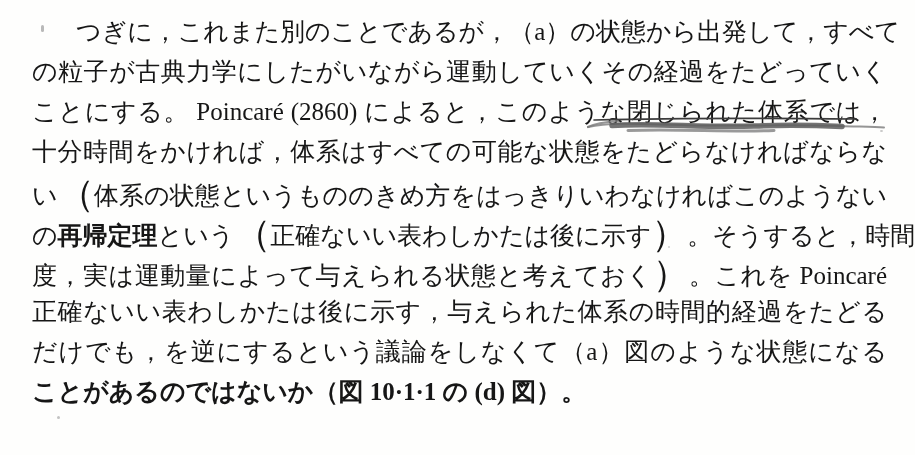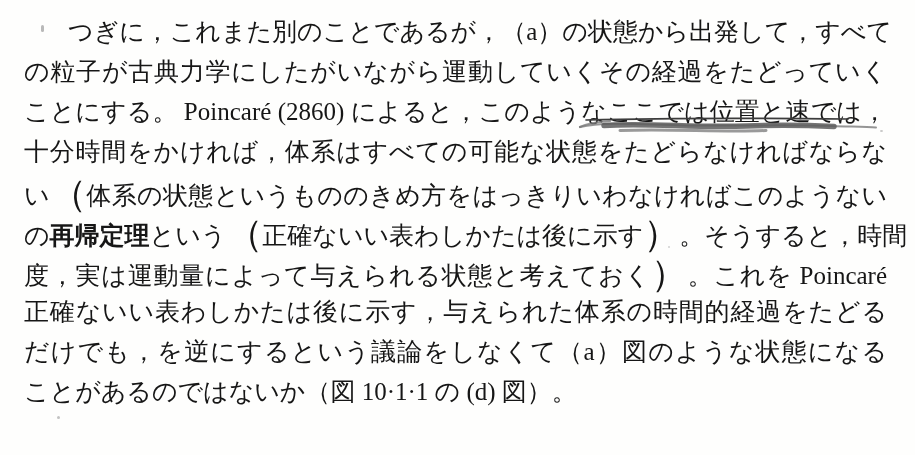--- a/index.html
+++ b/index.html
@@ -12,40 +12,41 @@
     height: 455px;
     overflow: hidden;
     position: relative;
   }
   .page {
     position: absolute;
     left: 0; top: 0;
     width: 915px;
     height: 455px;
     background: #fefefd;
-    padding: 12px 28px 0 24px;
+    padding: 12px 28px 0 32px;
     box-sizing: border-box;
     font-family: "Liberation Serif", "DejaVu Serif", serif;
     color: #161616;
   }
   .line {
     position: relative;
     height: 40px;
     line-height: 40px;
     font-size: 25px;
     letter-spacing: 0px;
     white-space: nowrap;
     text-align: justify;
     text-align-last: justify;
     text-justify: inter-character;
   }
   .line.indent { text-indent: 44px; }
   .line.no-justify {
     text-align: left;
     text-align-last: left;
+    font-weight: bold;
   }
   .seg { display: inline; }
   .bold { font-weight: 700; }
   .bigparen {
     font-size: 37px;
     font-weight: 400;
     position: relative;
     top: 2px;
     letter-spacing: -1px;
   }
@@ -77,21 +78,21 @@
 
   <div class="line indent">
     <span class="seg">つぎに，これまた別のことであるが，（a）の状態から出発して，すべて</span>
   </div>
 
   <div class="line">
     <span class="seg">の粒子が古典力学にしたがいながら運動していくその経過をたどっていく</span>
   </div>
 
   <div class="line">
-    <span class="seg">ことにする。 Poincaré (2860) によると，このような</span><span class="seg">ここでは位置と速</span><span class="seg">では，</span>
+    <span class="seg">ことにする。 Poincaré (2860) によると，このような</span><span class="seg">閉じられた体系</span><span class="seg">では，</span>
     <svg class="emphasis-svg" viewBox="0 0 305 24">
       <path d="M10,4 C70,2.5 180,2 272,3" stroke="#3c3c3c" stroke-width="1.7" fill="none" stroke-linecap="round"></path>
       <path d="M4,11 C30,5 70,9 110,9.5 C160,10 210,8.5 255,10 C275,10.7 290,10.5 300,11.5" stroke="#8a8a8a" stroke-width="2" fill="none" stroke-linecap="round" opacity="0.9"></path>
       <path d="M28,9.5 C70,6.5 120,12 170,10 C205,8.8 235,9.5 258,10.5" stroke="#5c5c5c" stroke-width="5.5" fill="none" stroke-linecap="round" opacity="0.85"></path>
       <path d="M44,14.5 C95,12.5 145,16.5 190,14.5" stroke="#6e6e6e" stroke-width="3" fill="none" stroke-linecap="round" opacity="0.7"></path>
       <path d="M4,11 C10,8 20,6 34,5" stroke="#7a7a7a" stroke-width="2.2" fill="none" stroke-linecap="round" opacity="0.8"></path>
     </svg>
   </div>
 
   <div class="line">

